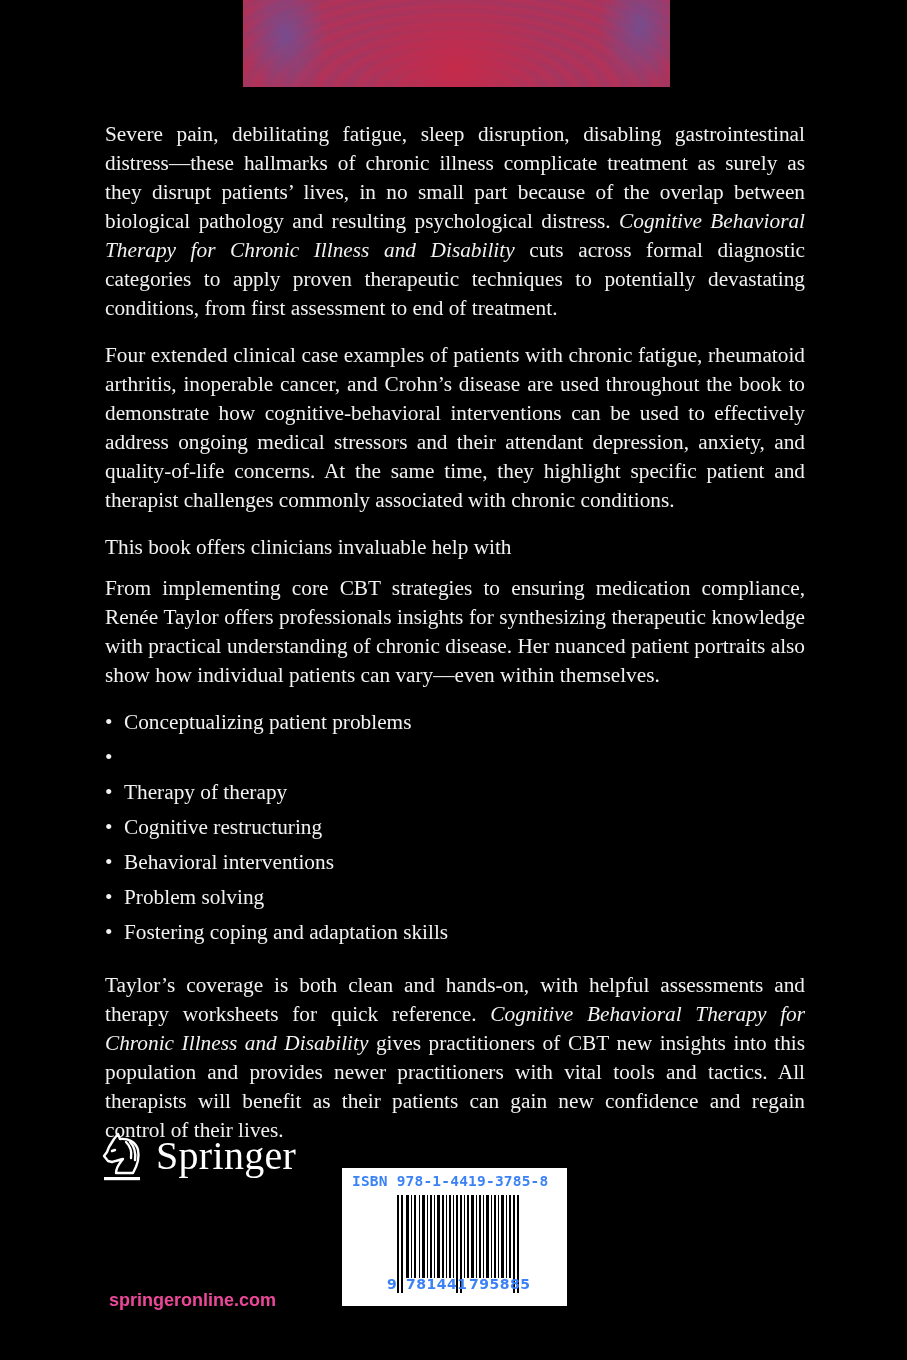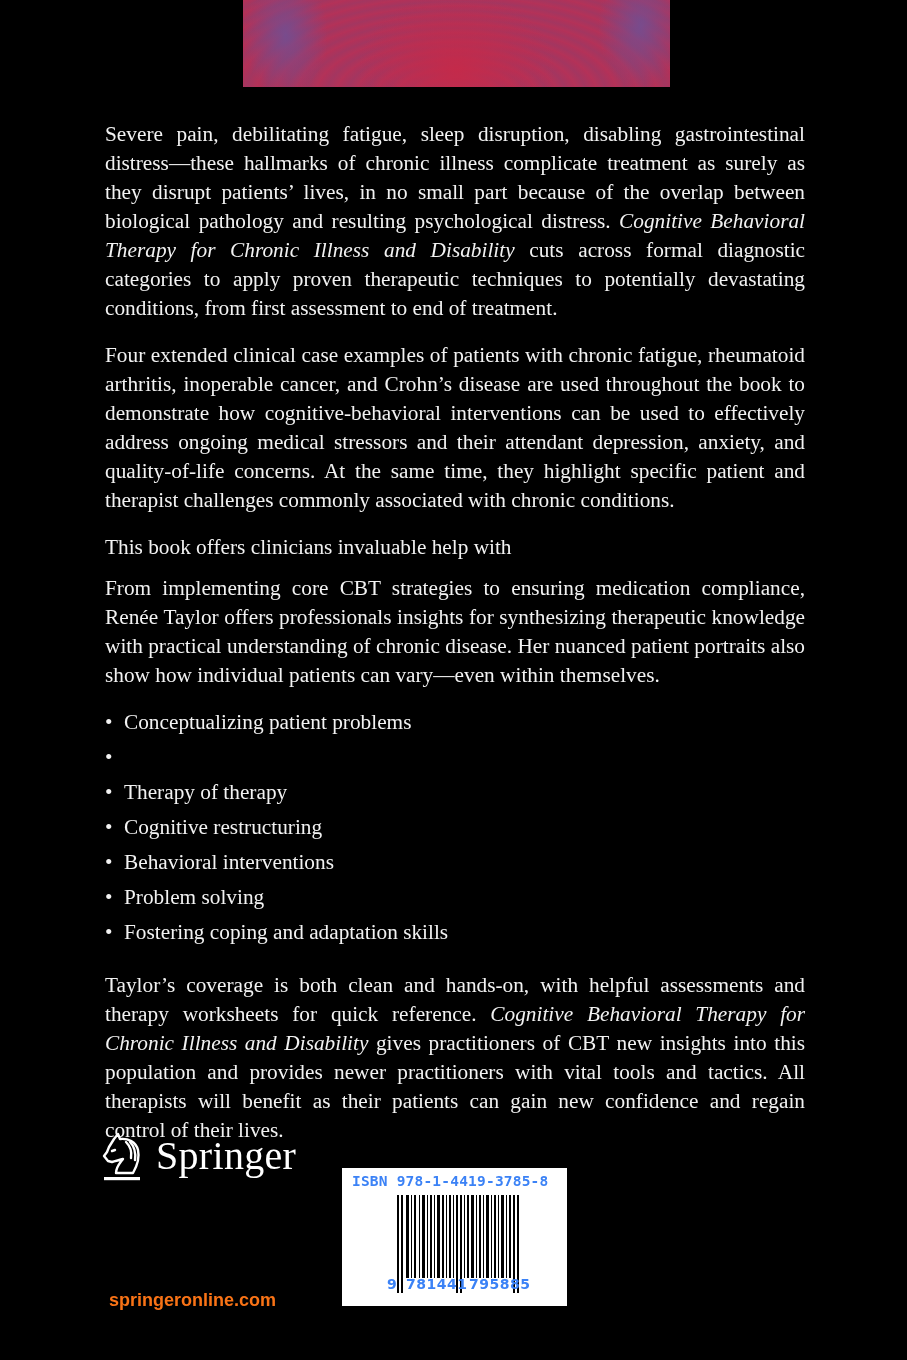--- a/index.html
+++ b/index.html
@@ -28,21 +28,21 @@
   ul.bullets li { position: relative; padding-left: 19px; height: 35px; line-height: 29px; }
   ul.bullets li .bullet { position: absolute; left: 0; top: 0; }
   .publisher {
     position: absolute; left: 100px; top: 1132px; display: flex; align-items: flex-start;
   }
   .logo-icon { width: 50px; height: 58px; }
   .publisher-name { font-size: 40px; margin-left: 6px; letter-spacing: 0.3px; color: #fff; }
   .website {
     position: absolute; left: 109px; top: 1290px;
     font-family: "Liberation Sans", "DejaVu Sans", sans-serif; font-weight: bold;
-    font-size: 18px; color: #f97316;
+    font-size: 18px; color: #ec4899;
   }
   .barcode-box {
     position: absolute; left: 342px; top: 1168px; width: 225px; height: 138px;
     background: #fff; color: #3b82f6;
   }
   .isbn-text {
     position: absolute; left: 10px; top: 5px; width: 208px;
     font-family: "DejaVu Sans Mono", "Liberation Mono", monospace; font-size: 14.5px; font-weight: bold;
     letter-spacing: 0.2px; white-space: nowrap;
   }

